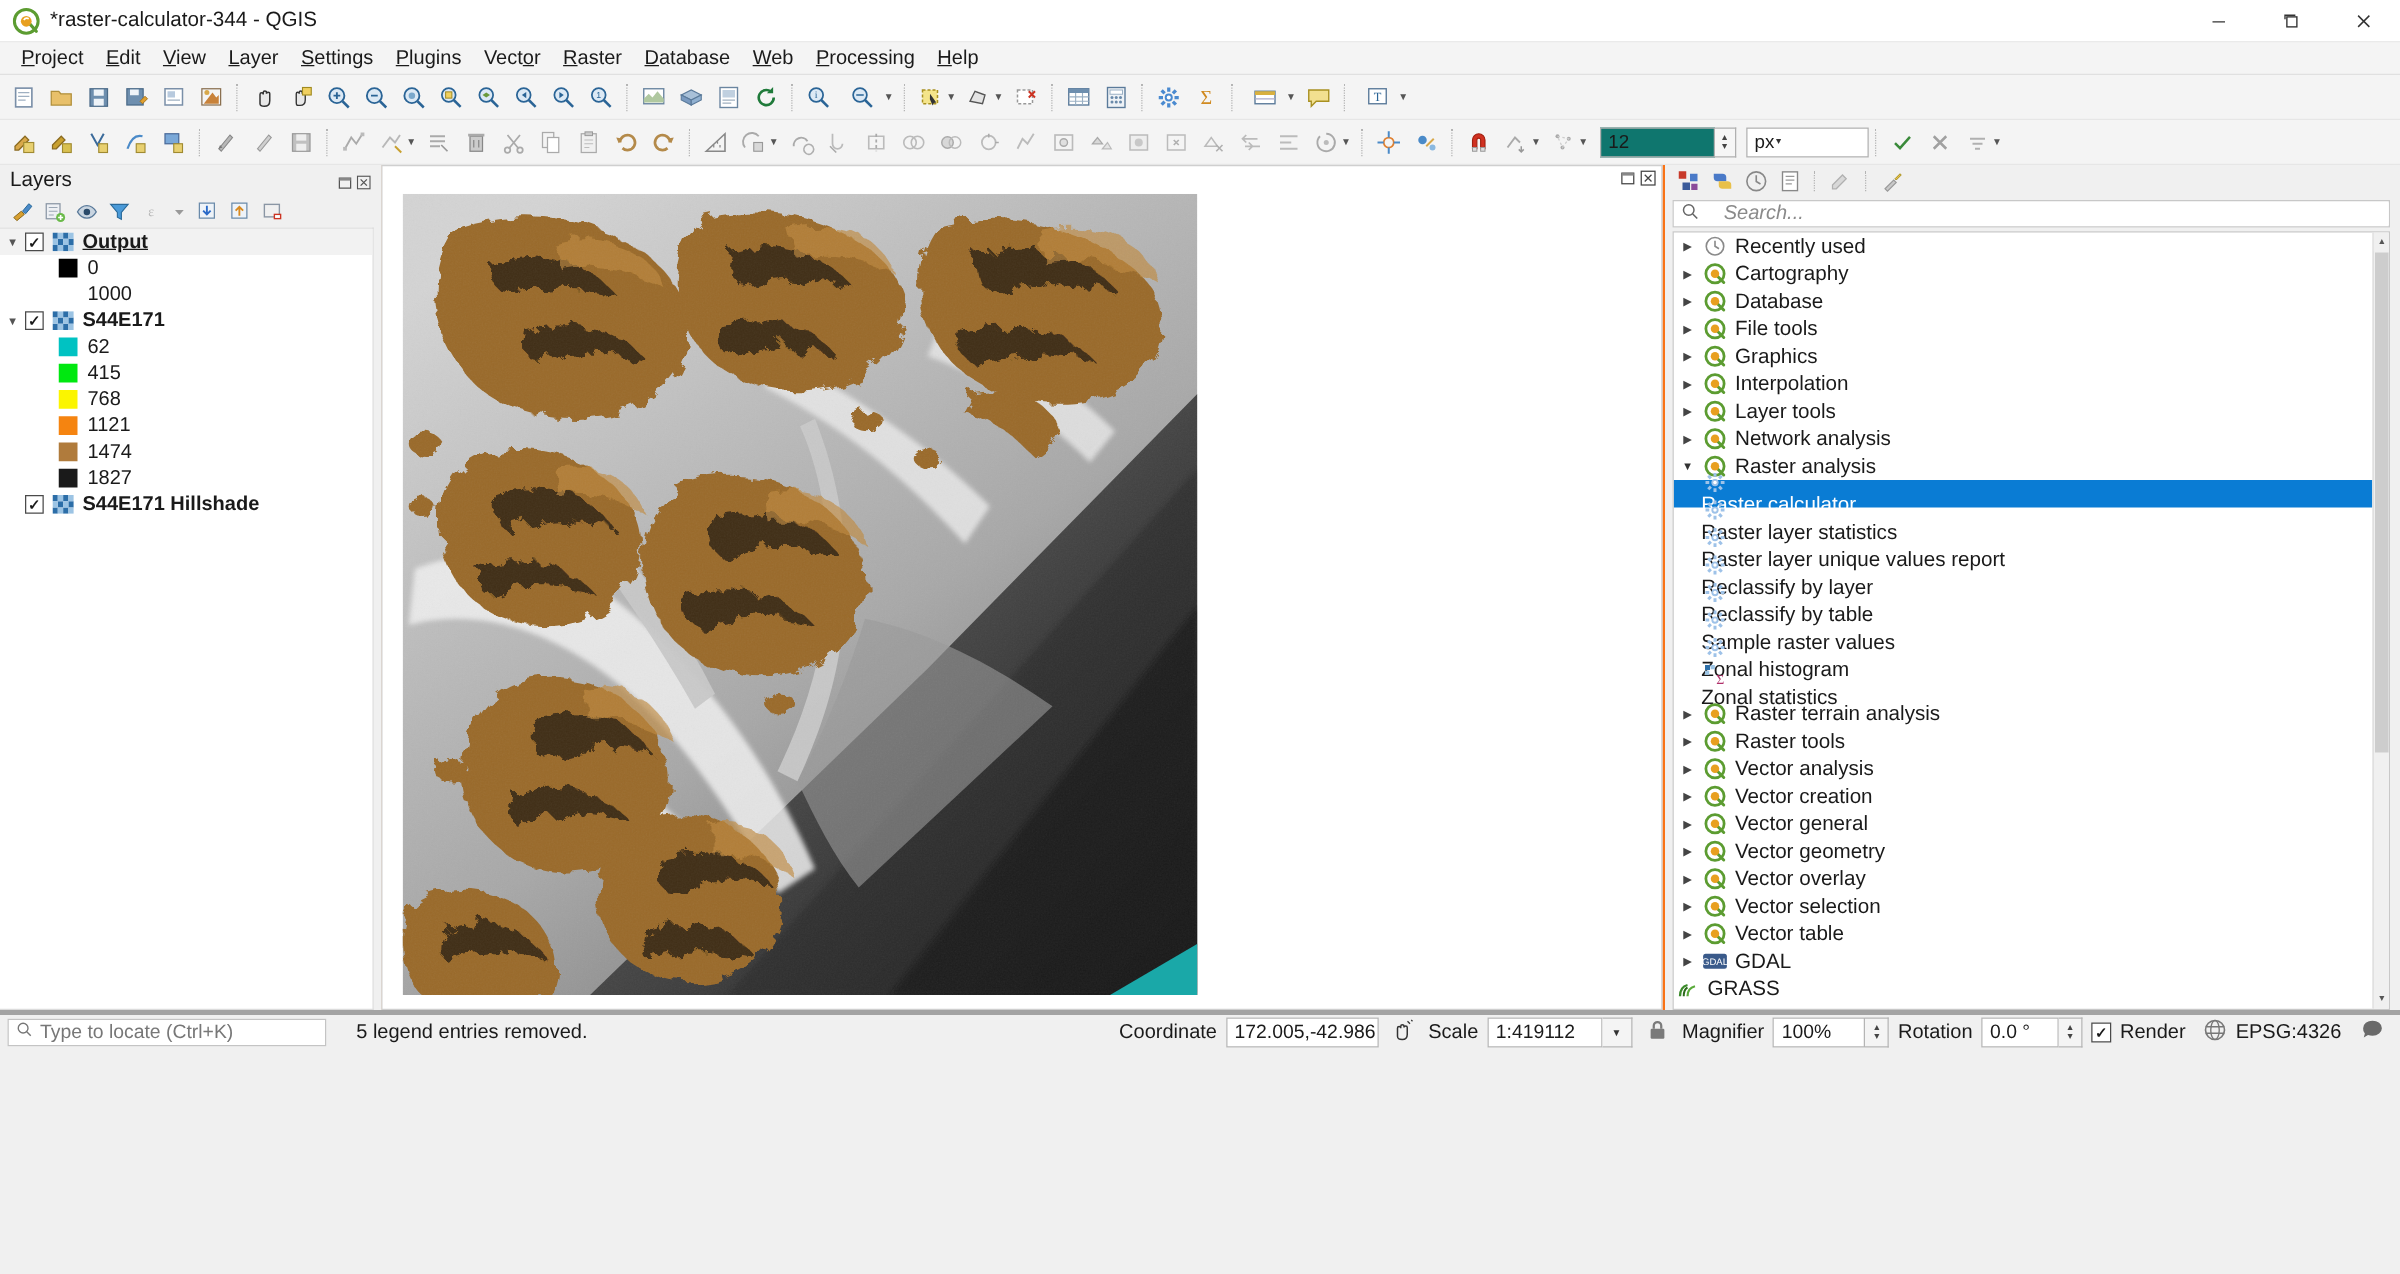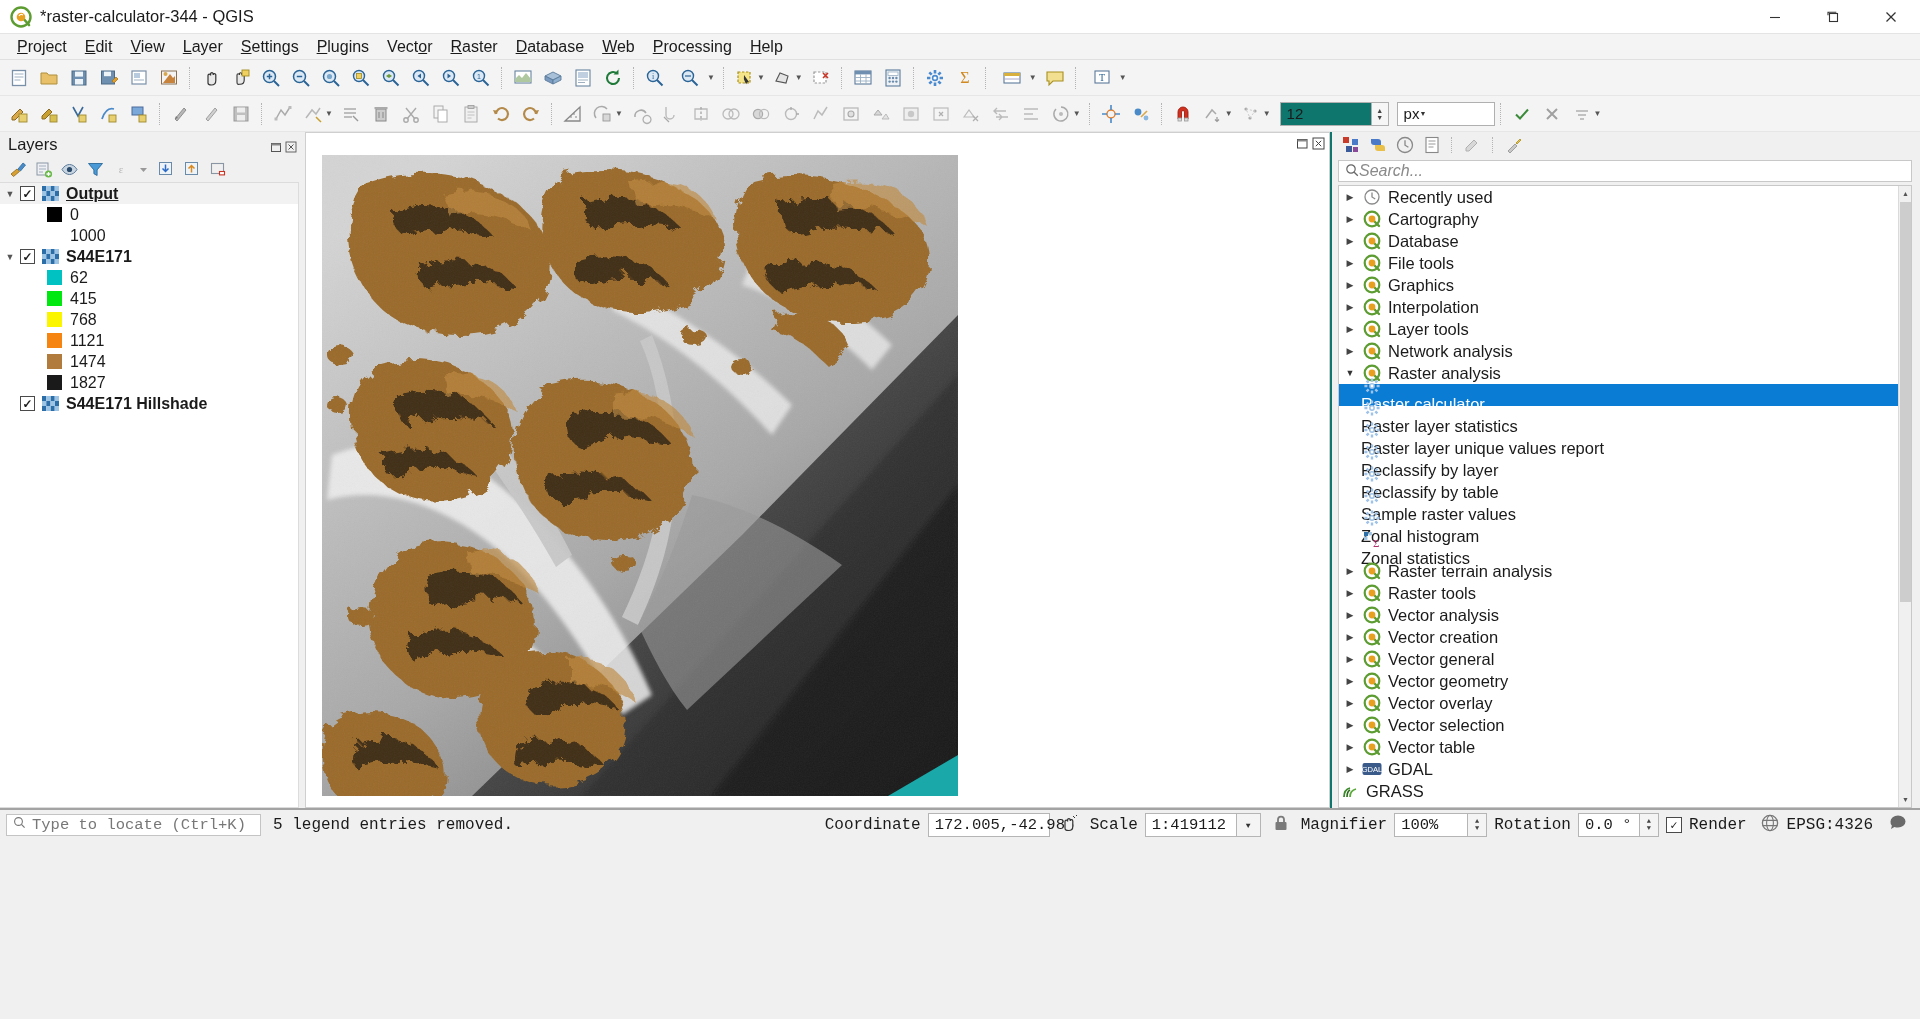--- a/index.html
+++ b/index.html
@@ -64,21 +64,21 @@
     align-items: center; justify-content: center;
     font-size: 7px; color: #444; line-height: 7px;
   }
   .tb-combo {
     height: 24px; width: 98px; background: #fff;
     border: 1px solid #b0b0b0; display: flex; align-items: center;
     padding: 0 5px 0 6px;
     font-size: 15px; margin-left: 8px;
   }
   
-  .body-row { display: flex; height: 676px; background: #0f766e; }
+  .body-row { display: flex; height: 676px; background: #f97316; }
   
   .panel-left { width: 305px; display: flex; flex-direction: column; background: #f0f0f0; }
   .panel-head {
     height: 24px; display: flex; align-items: center;
     padding: 0 4px 0 8px; font-size: 16.5px;
   }
   .panel-head-btns { margin-left: auto; display: flex; gap: 3px; padding-right: 4px; }
   .pw-btn { width: 12px; height: 12px; color: #444; }
   .layers-toolbar {
     height: 26px; display: flex; align-items: center;
@@ -111,21 +111,21 @@
     position: absolute; top: 2px; right: 4px; display: flex; gap: 3px; z-index: 5;
   }
   .map-img { position: absolute; left: 16px; top: 22px; width: 636px; height: 641px; overflow: hidden; }
   
   .panel-right { width: 588px; display: flex; flex-direction: column; background: #f0f0f0; }
   .ptb-toolbar { height: 26px; display: flex; align-items: center; padding-left: 8px; gap: 6px; }
   .ptb-btn { width: 21px; height: 21px; display: flex; align-items: center; justify-content: center; }
   .search-box {
     height: 22px; margin: 2px 8px 3px 6px; background: #fff;
     border: 1px solid #c8c8c8; display: flex; align-items: center;
-    padding-left: 6px; gap: 0;
+    padding-left: 6px; gap: 20px;
   }
   .search-box input {
     border: none; outline: none; flex: 1; font-size: 16px;
     font-family: "Liberation Sans", sans-serif; font-style: italic; color: #555;
   }
   .search-box input::placeholder { color: #8a8a8a; font-style: italic; }
   .tree {
     flex: 1; background: #fff; border: 1px solid #c8c8c8;
     margin: 0 8px 0 6px; overflow: hidden; position: relative;
   }
@@ -144,23 +144,22 @@
     background: #cdcdcd;
   }
   .scroll-arrow {
     position: absolute; left: 0; width: 13px; height: 15px;
     display: flex; align-items: center; justify-content: center;
     font-size: 7px; color: #555; background: #f0f0f0;
   }
   
   .statusbar {
     height: 32px; background: #f0f0f0; display: flex;
-    align-items: center; padding: 0 6px; gap: 0;
-    border-top: 2px solid #a3a3a3;
-    font-family: Liberation Mono, monospace;
+    align-items: center; padding: 0 6px; gap: 12px;
+    border-top: 4px solid #a3a3a3;
   }
   .locate-box {
     width: 255px; height: 22px; background: #fff; border: 1px solid #c4c4c4;
     display: flex; align-items: center; gap: 6px; padding-left: 6px;
     font-size: 15.5px; color: #777;
   }
   .status-msg { margin-left: 12px; font-size: 16px; color: #1a1a1a; }
   .sb-right { margin-left: auto; display: flex; align-items: center; gap: 7px; }
   .sb-label { font-size: 16px; }
   .sb-field {

